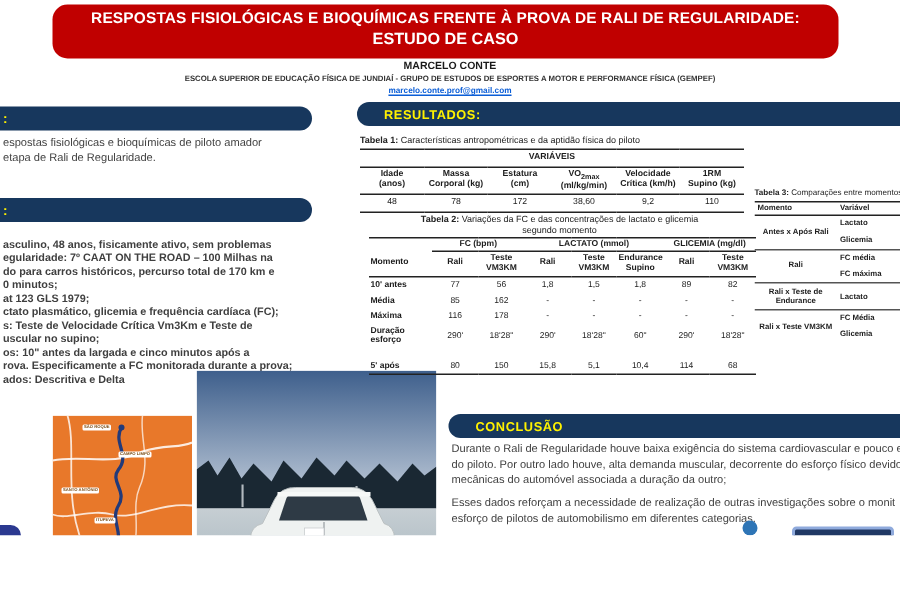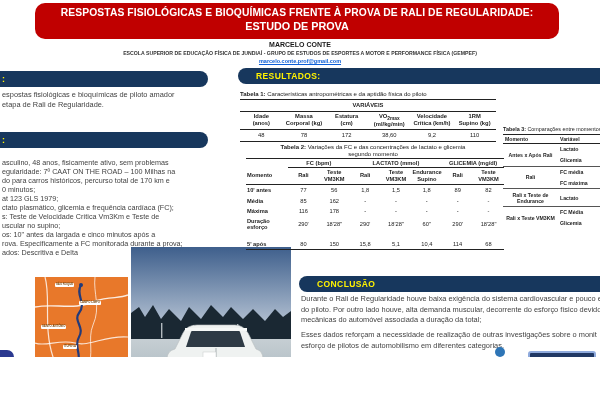--- a/index.html
+++ b/index.html
@@ -23,21 +23,21 @@
   .lbar{position:absolute;left:0;width:208px;height:16px;background:var(--navy);
         border-radius:0 8px 8px 0;color:var(--yellow);font-weight:bold;font-size:9px;line-height:16px;padding-left:2px;box-sizing:border-box;}
   .rbar{position:absolute;height:16px;background:var(--navy);border-radius:8px 0 0 8px;
         color:var(--yellow);font-weight:bold;font-size:8.5px;line-height:16.5px;padding-left:18px;letter-spacing:.4px;box-sizing:border-box;}
 
   
   .sec{position:absolute;left:2px;color:#3f3f3f;}
   .sec1{top:90px;font-size:7.4px;}
   .sec1 .tline{line-height:10px;white-space:nowrap;}
   .sec2{top:158px;font-size:7.2px;}
-  .sec2 .tline{line-height:9px;white-space:nowrap;}
+  .sec2 .tline{line-height:9px;white-space:nowrap;font-weight:bold;}
 
   
   .map{position:absolute;left:35px;top:277px;width:93px;height:120px;overflow:hidden;}
   .map svg{position:absolute;left:0;top:0;}
   .chip{position:absolute;background:#fff;color:#7a4a12;font-size:2.8px;line-height:3.6px;
         padding:0 1px;border-radius:1px;white-space:nowrap;font-weight:bold;}
   .car{position:absolute;left:131px;top:247px;width:160px;height:153px;overflow:hidden;}
   .esef{position:absolute;left:0;top:350px;width:38px;height:50px;overflow:hidden;}
   .gempef{position:absolute;left:44px;top:356px;width:82px;height:44px;text-align:center;}
   .gempef .gtxt{font-size:8.5px;font-weight:bold;color:#E3262C;letter-spacing:2.5px;margin-top:6px;}
@@ -85,21 +85,21 @@
   .trad .tl1{margin-top:7px;font-size:6px;font-weight:bold;color:var(--magenta);white-space:nowrap;}
   .trad .tl2{margin-top:3px;font-size:5.1px;font-weight:bold;color:#fff;white-space:nowrap;}
 </style>
 </head>
 <body>
 
 <div class="poster">
 
   <div class="banner">
     <div class="l1">RESPOSTAS FISIOLÓGICAS E BIOQUÍMICAS FRENTE À PROVA DE RALI DE REGULARIDADE:</div>
-    <div class="l2">ESTUDO DE PROVA</div>
+    <div class="l2">ESTUDO DE CASO</div>
   </div>
   <div class="author">MARCELO CONTE</div>
   <div class="affil">ESCOLA SUPERIOR DE EDUCAÇÃO FÍSICA DE JUNDIAÍ - GRUPO DE ESTUDOS DE ESPORTES A MOTOR E PERFORMANCE FÍSICA (GEMPEF)</div>
   <div class="email">
     <a href="#">marcelo.conte.prof@gmail.com</a>
   </div>
 
   <div class="lbar" style="top:71px">
     <span>:</span>
   </div>
@@ -340,21 +340,21 @@
         </tbody>
       </table>
     </div>
 
   <div class="rbar" style="left:299px;top:276px;width:301px">
     <span>CONCLUSÃO</span>
   </div>
   <div class="p" style="top:294px">
       <div class="tline">Durante o Rali de Regularidade houve baixa exigência do sistema cardiovascular e pouco estres</div>
       <div class="tline">do piloto. Por outro lado houve, alta demanda muscular, decorrente do esforço físico devido as c</div>
-      <div class="tline">mecânicas do automóvel associada a duração da total;</div>
+      <div class="tline">mecânicas do automóvel associada a duração da outro;</div>
     </div>
   <div class="p" style="top:330px">
       <div class="tline">Esses dados reforçam a necessidade de realização de outras investigações sobre o monit</div>
       <div class="tline">esforço de pilotos de automobilismo em diferentes categorias.</div>
     </div>
 
   <div class="sice-logo">
     <svg width="76" height="36" viewBox="0 0 76 36">
       <circle cx="48" cy="6" r="5" fill="#2E75B6"></circle>
       <path d="M8,34 C28,30 42,22 50,11 C53,18 48,28 36,33 Z" fill="#2E75B6"></path>

